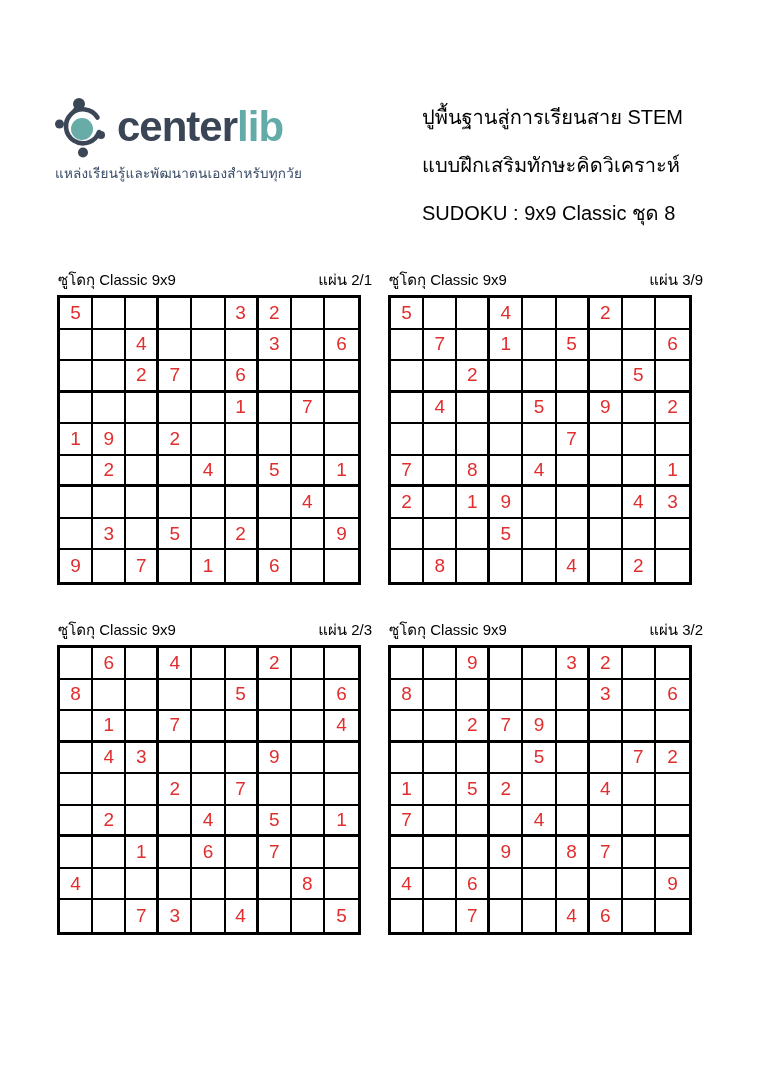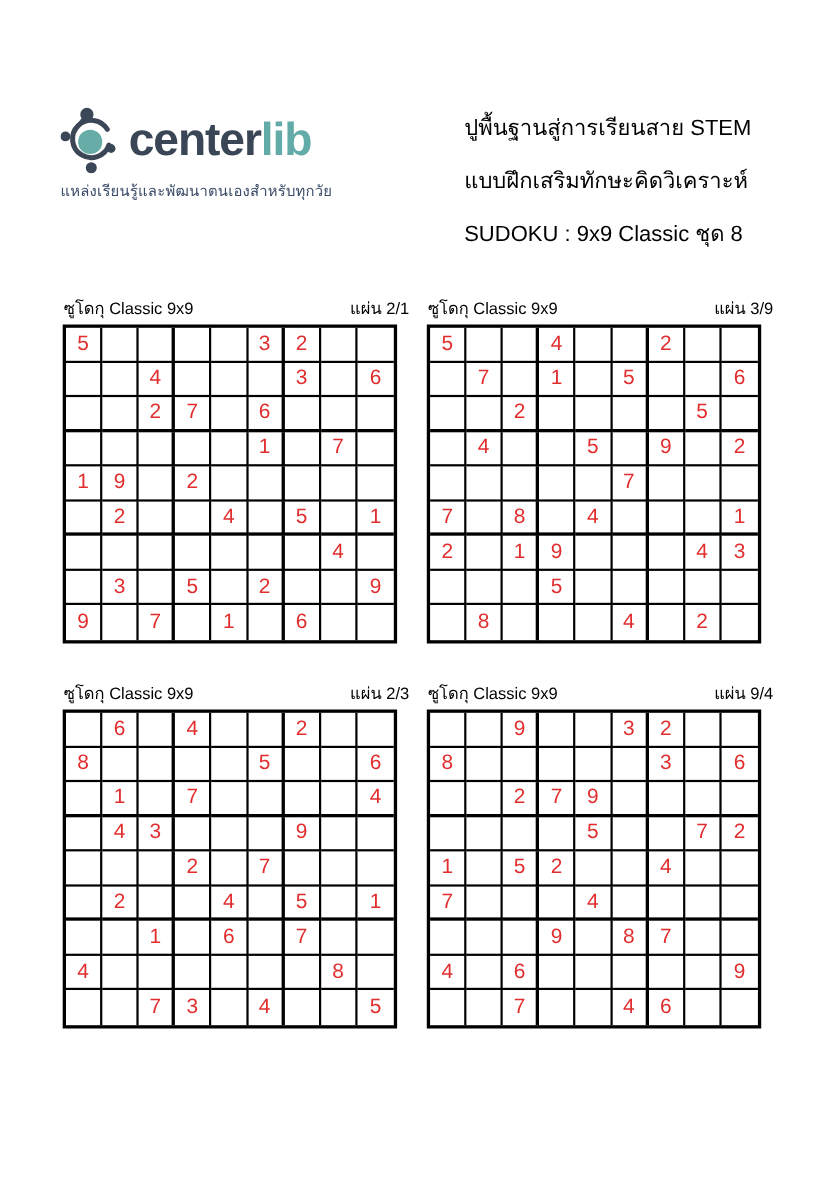--- a/index.html
+++ b/index.html
@@ -353,21 +353,21 @@
         <div class="cell br last-row">4</div>
         <div class="cell last-row"></div>
         <div class="cell last-row"></div>
         <div class="cell last-col last-row">5</div>
       </div>
   </div>
 
   <div class="puzzle" id="puzzle-4">
     <div class="puzzle-head">
       <span>ซูโดกุ Classic 9x9</span>
-      <span>แผ่น 9/4</span>
+      <span>แผ่น 3/2</span>
     </div>
     <div class="board">
         <div class="cell"></div>
         <div class="cell"></div>
         <div class="cell br">9</div>
         <div class="cell"></div>
         <div class="cell"></div>
         <div class="cell br">3</div>
         <div class="cell">2</div>
         <div class="cell"></div>

